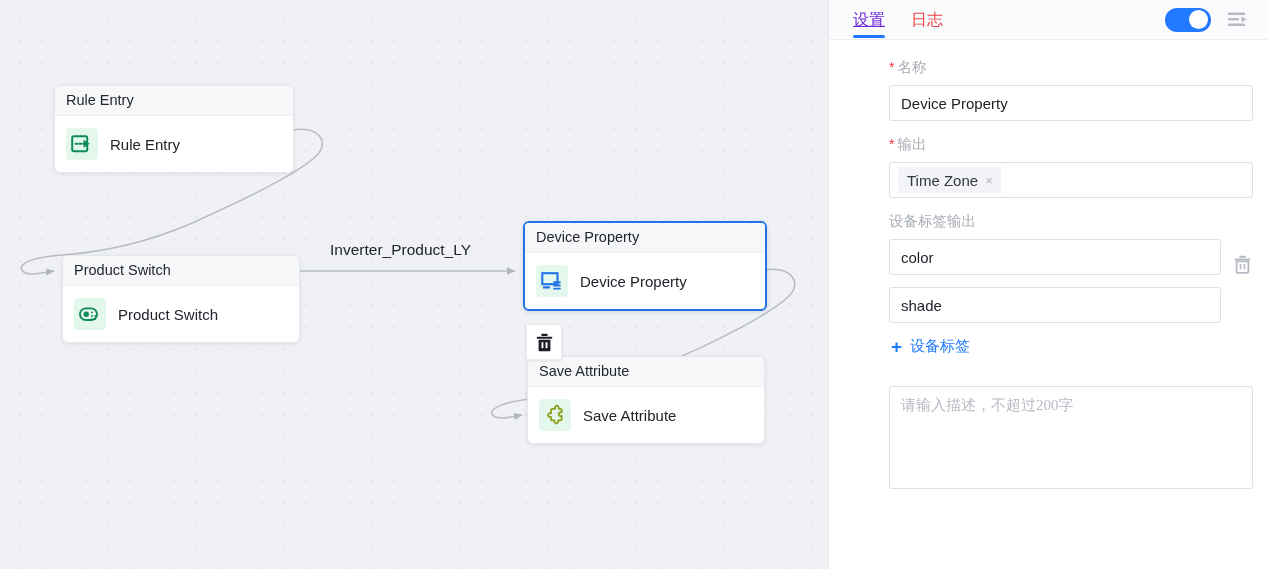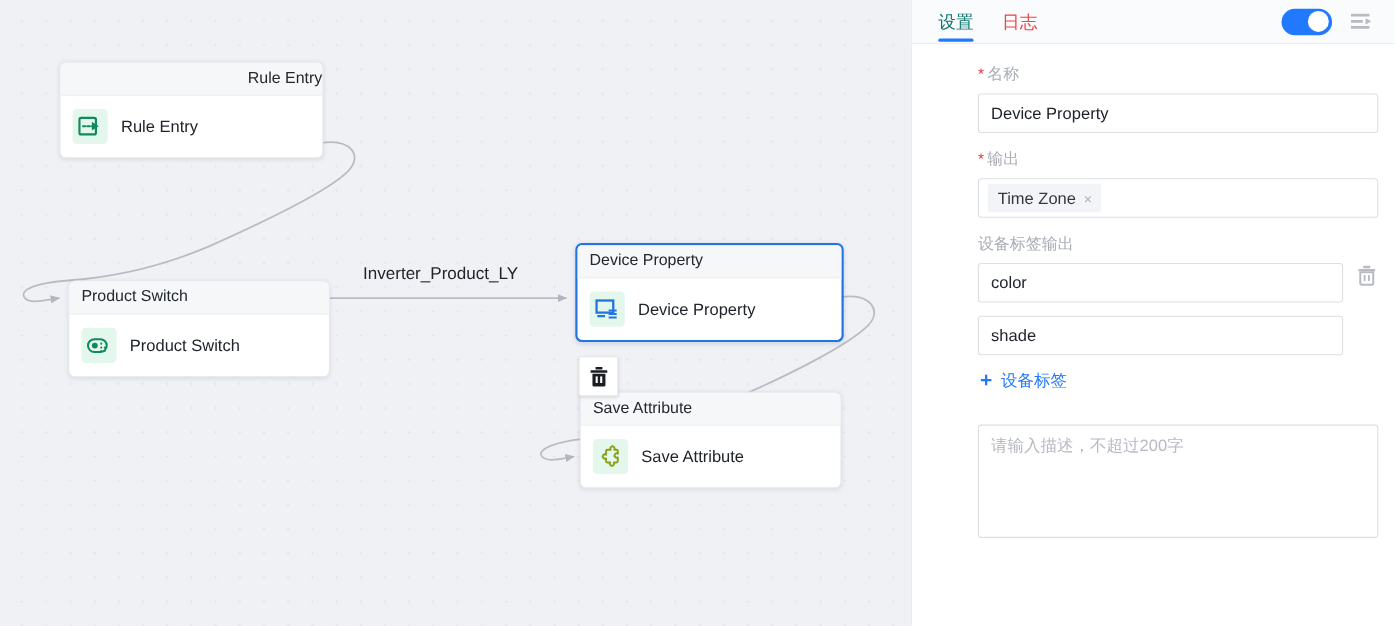--- a/index.html
+++ b/index.html
@@ -75,21 +75,21 @@
     align-items: center;
     justify-content: center;
     flex: 0 0 32px;
   }
   .node-label {
     font-size: 15px;
     color: #20242b;
     white-space: nowrap;
   }
 
-  #node-rule-entry  { left: 54px;  top: 56px;  width: 238px; text-align: right; }
+  #node-rule-entry  { left: 54px;  top: 85px;  width: 238px; }
   #node-product-sw  { left: 62px;  top: 221px; width: 236px; margin-top: 34px; }
   #node-device-prop { left: 523px; top: 221px; width: 240px; }
   #node-save-attr   { left: 527px; top: 356px; width: 236px; }
 
   .edge-label {
     position: absolute;
     left: 330px;
     top: 241px;
     font-size: 15.5px;
     color: #20242b;
@@ -135,21 +135,22 @@
   .tab {
     font-size: 16px;
     margin-right: 26px;
     padding-bottom: 7px;
     padding-top: 8px;
     cursor: pointer;
     position: relative;
     color: #ef4444;
   }
   .tab.active {
-    color: #0f766e;
+    color: #6d28d9;
+    text-decoration: underline;
   }
   .tab.active::after {
     content: "";
     position: absolute;
     left: 0; right: 0;
     bottom: 0;
     height: 3px;
     background: #2179ff;
     border-radius: 2px;
   }
@@ -235,21 +236,21 @@
     box-sizing: border-box;
   }
   .chip-close {
     color: #aeb2bb;
     font-size: 13px;
     cursor: pointer;
     line-height: 1;
   }
   .tag-row {
     display: flex;
-    align-items: flex-start;
+    align-items: flex-end;
     gap: 10px;
     margin-bottom: 12px;
   }
   .tag-row .input-box { flex: 1 1 auto; }
   .tag-del {
     width: 22px; height: 22px;
     display: flex;
     align-items: center;
     justify-content: center;
     cursor: pointer;
@@ -272,21 +273,21 @@
   .textarea-box {
     width: 100%;
     box-sizing: border-box;
     height: 103px;
     border: 1px solid #dcdfe4;
     border-radius: 3px;
     background: #ffffff;
     font-size: 15px;
     color: #20242b;
     padding: 9px 11px;
-    font-family: Liberation Sans, sans-serif;
+    font-family: Liberation Serif, serif;
     outline: none;
     resize: none;
   }
   .textarea-box::placeholder { color: #b6bac2; }
 </style>
 </head>
 <body>
 
 <div class="app">
 

